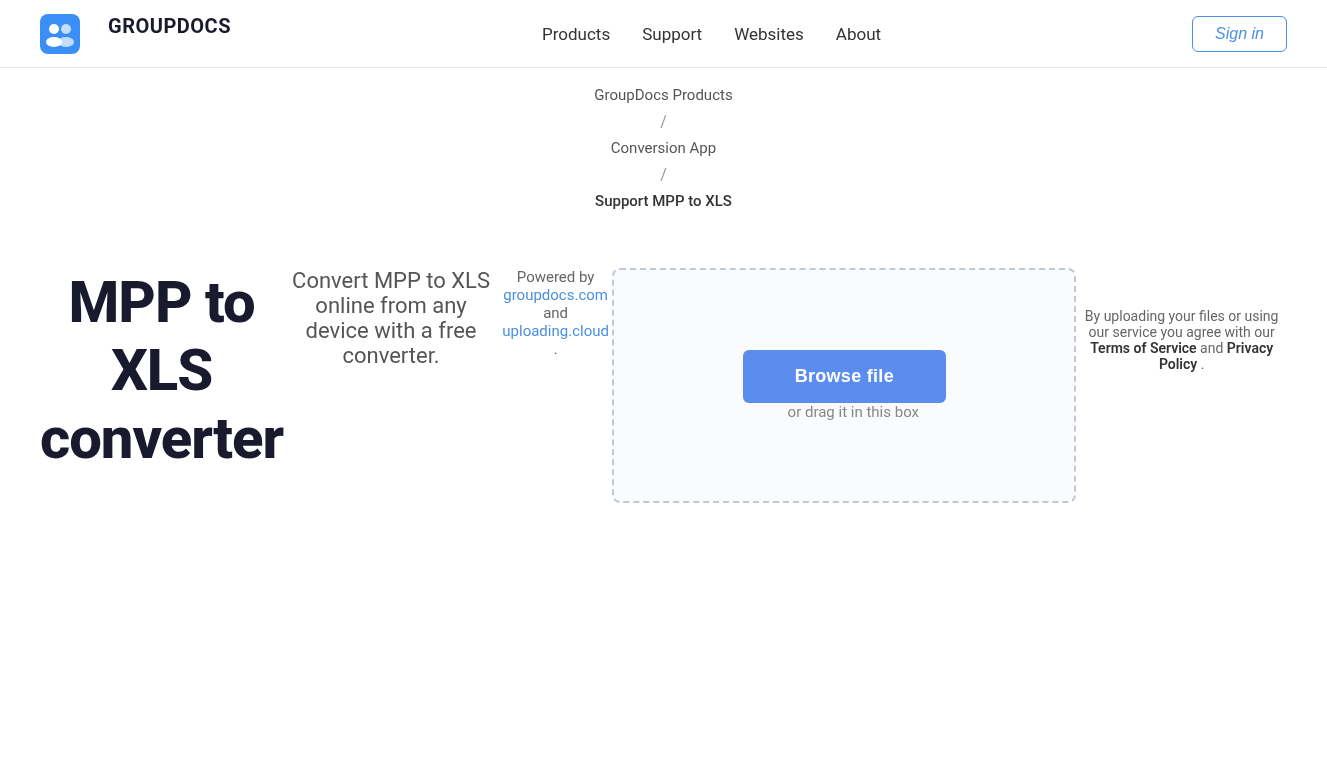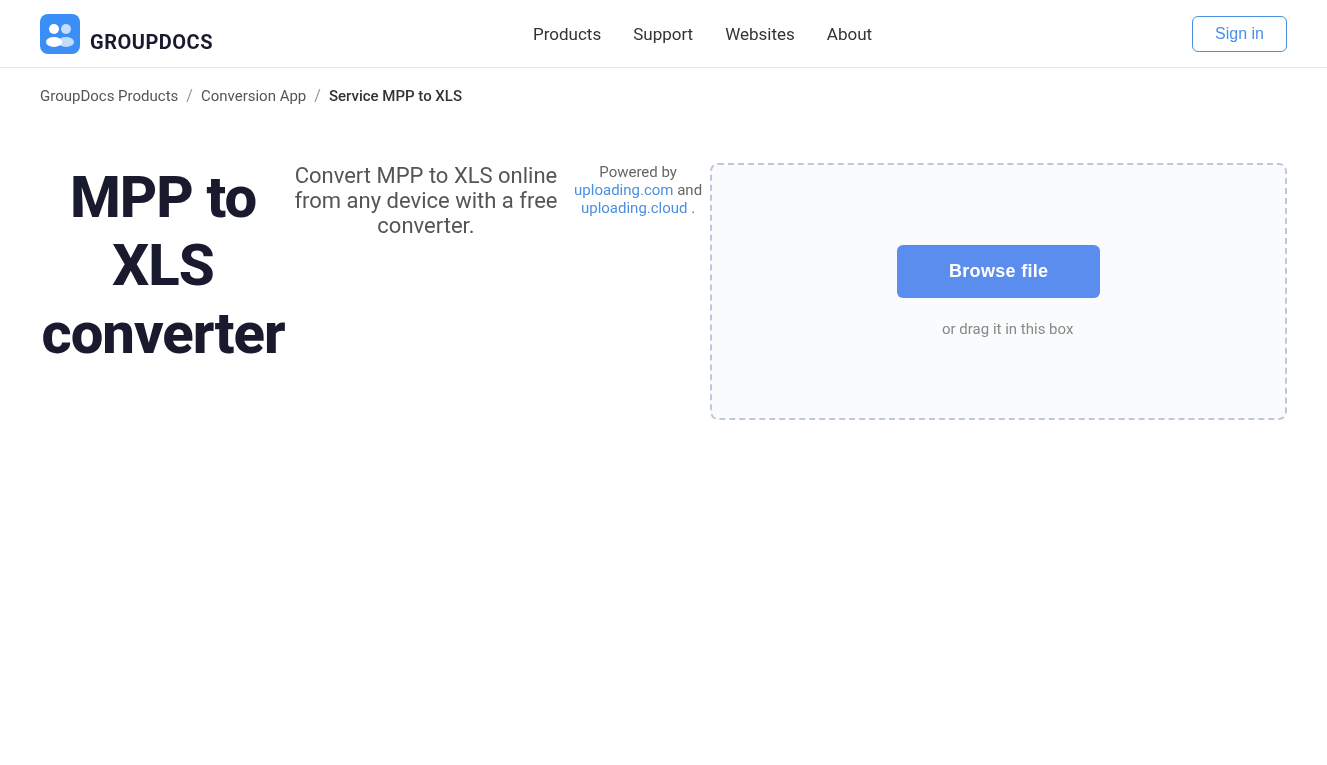--- a/index.html
+++ b/index.html
@@ -21,22 +21,22 @@
       align-items: center;
       justify-content: space-between;
       padding: 0 40px;
       height: 68px;
       border-bottom: 1px solid #e8e8e8;
       background: #fff;
     }
 
     .logo-area {
       display: flex;
-      align-items: flex-end;
-      gap: 10px;
+      align-items: flex-start;
+      gap: 28px;
       text-decoration: none;
       color: inherit;
     }
 
     .logo-icon {
       width: 40px;
       height: 40px;
     }
 
     .logo-text {
@@ -62,29 +62,31 @@
 
     .sign-in-btn {
       border: 1.5px solid #4a90e2;
       color: #4a90e2;
       background: transparent;
       padding: 8px 22px;
       border-radius: 6px;
       font-size: 16px;
       cursor: pointer;
       font-weight: 500;
+      font-style: italic;
     }
 
     
     .breadcrumb {
       display: flex;
       align-items: center;
       gap: 8px;
       padding: 18px 40px;
       font-size: 15px;
+      flex-direction: column;
     }
 
     .breadcrumb-item {
       color: #555;
       text-decoration: none;
     }
 
     .breadcrumb-separator {
       color: #999;
       font-size: 16px;
@@ -136,21 +138,20 @@
       width: 1200px;
       max-width: calc(100vw - 80px);
       border: 2px dashed #c0c8d8;
       border-radius: 8px;
       background: #fafbfc;
       display: flex;
       flex-direction: column;
       align-items: center;
       justify-content: center;
       padding: 80px 40px;
-      gap: 22px;
     }
 
     .browse-btn {
       background: #5b8def;
       color: #fff;
       border: none;
       border-radius: 6px;
       padding: 16px 52px;
       font-size: 18px;
       font-weight: 600;
@@ -202,33 +203,40 @@
   </nav>
 
   <button class="sign-in-btn">Sign in</button>
 </header>
 
 <div class="breadcrumb">
   <a class="breadcrumb-item" href="#">GroupDocs Products</a>
   <span class="breadcrumb-separator">/</span>
   <a class="breadcrumb-item" href="#">Conversion App</a>
   <span class="breadcrumb-separator">/</span>
-  <span class="breadcrumb-current">Service MPP to XLS</span>
+  <span class="breadcrumb-current">Support MPP to XLS</span>
 </div>
 
 <main>
   <h1 class="page-title">MPP to XLS converter</h1>
   <p class="page-subtitle">Convert MPP to XLS online from any device with a free converter.</p>
 
   <p class="powered-by">
     <span>Powered by </span>
-    <a href="#">uploading.com</a>
+    <a href="#">groupdocs.com</a>
     <span> and </span>
     <a href="#">uploading.cloud</a>
     <span>.</span>
   </p>
 
   <div class="drop-zone">
     <button class="browse-btn">Browse file</button>
     <span class="drag-hint">or drag it in this box</span>
   </div>
 
+  <p class="footer-note">
+    <span>By uploading your files or using our service you agree with our </span>
+    <a href="#">Terms of Service</a>
+    <span> and </span>
+    <a href="#">Privacy Policy</a>
+    <span>.</span>
+  </p>
 </main>
 
 </body></html>

